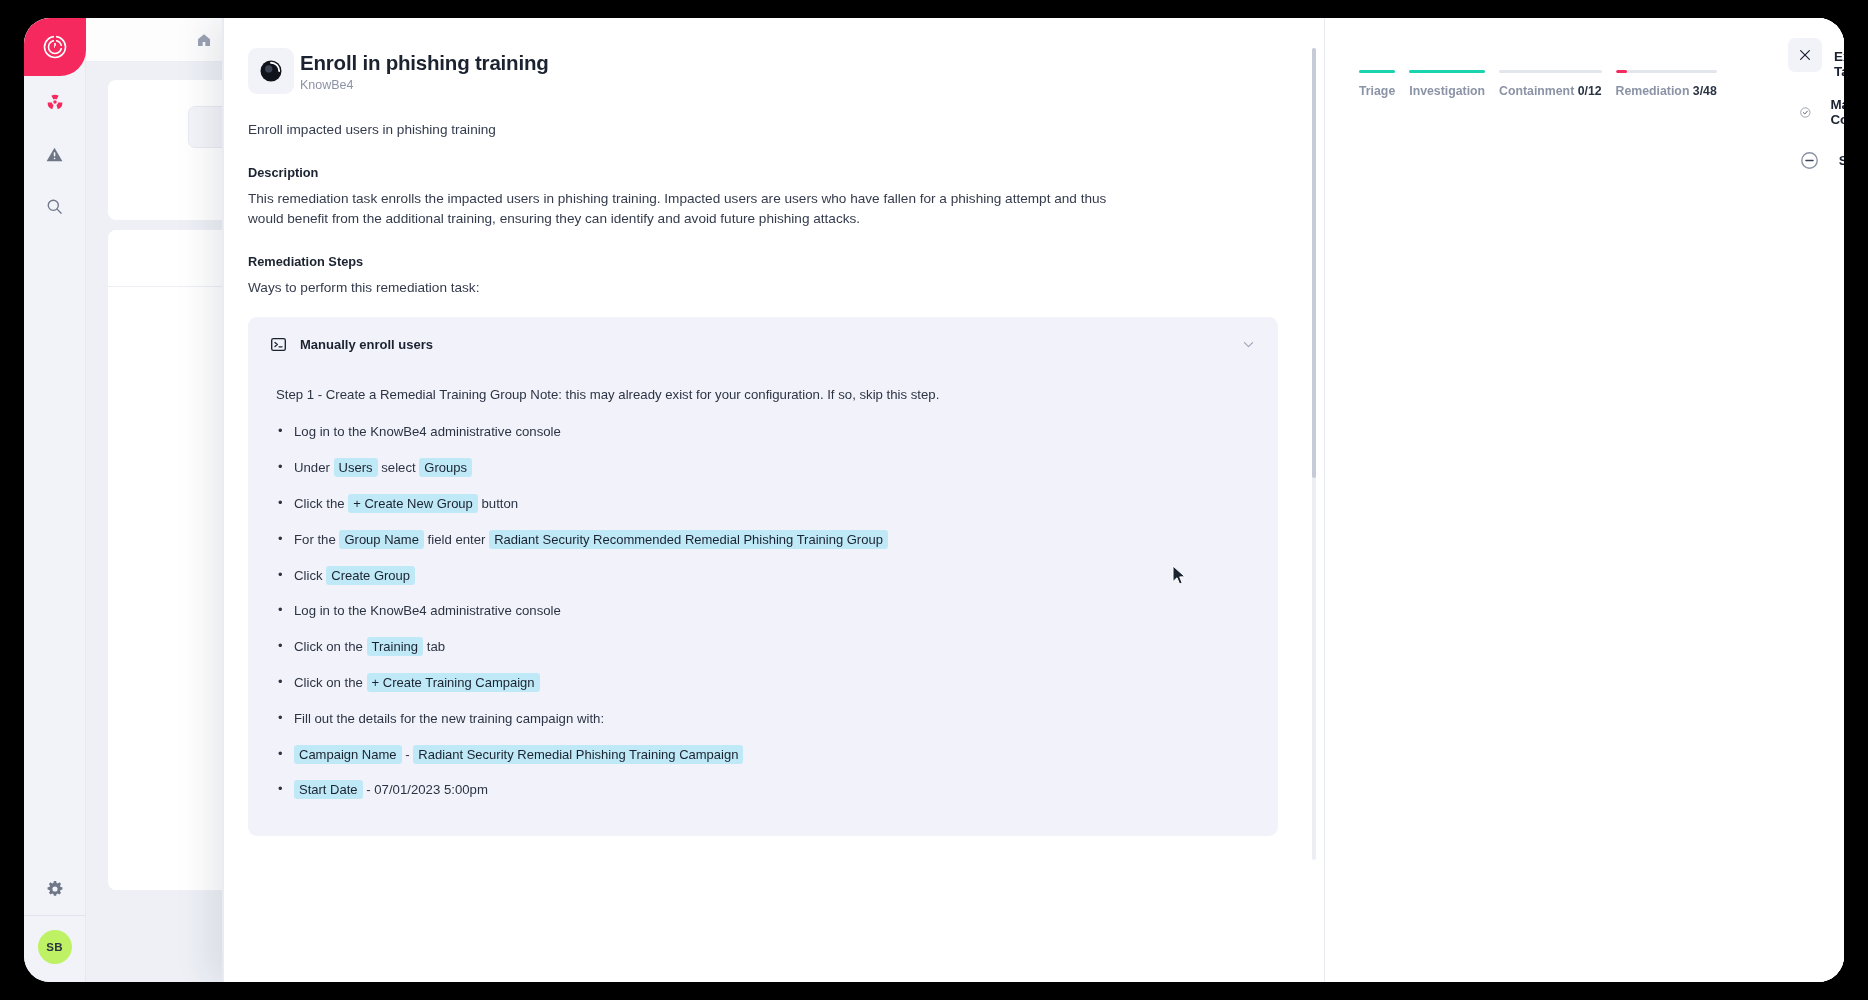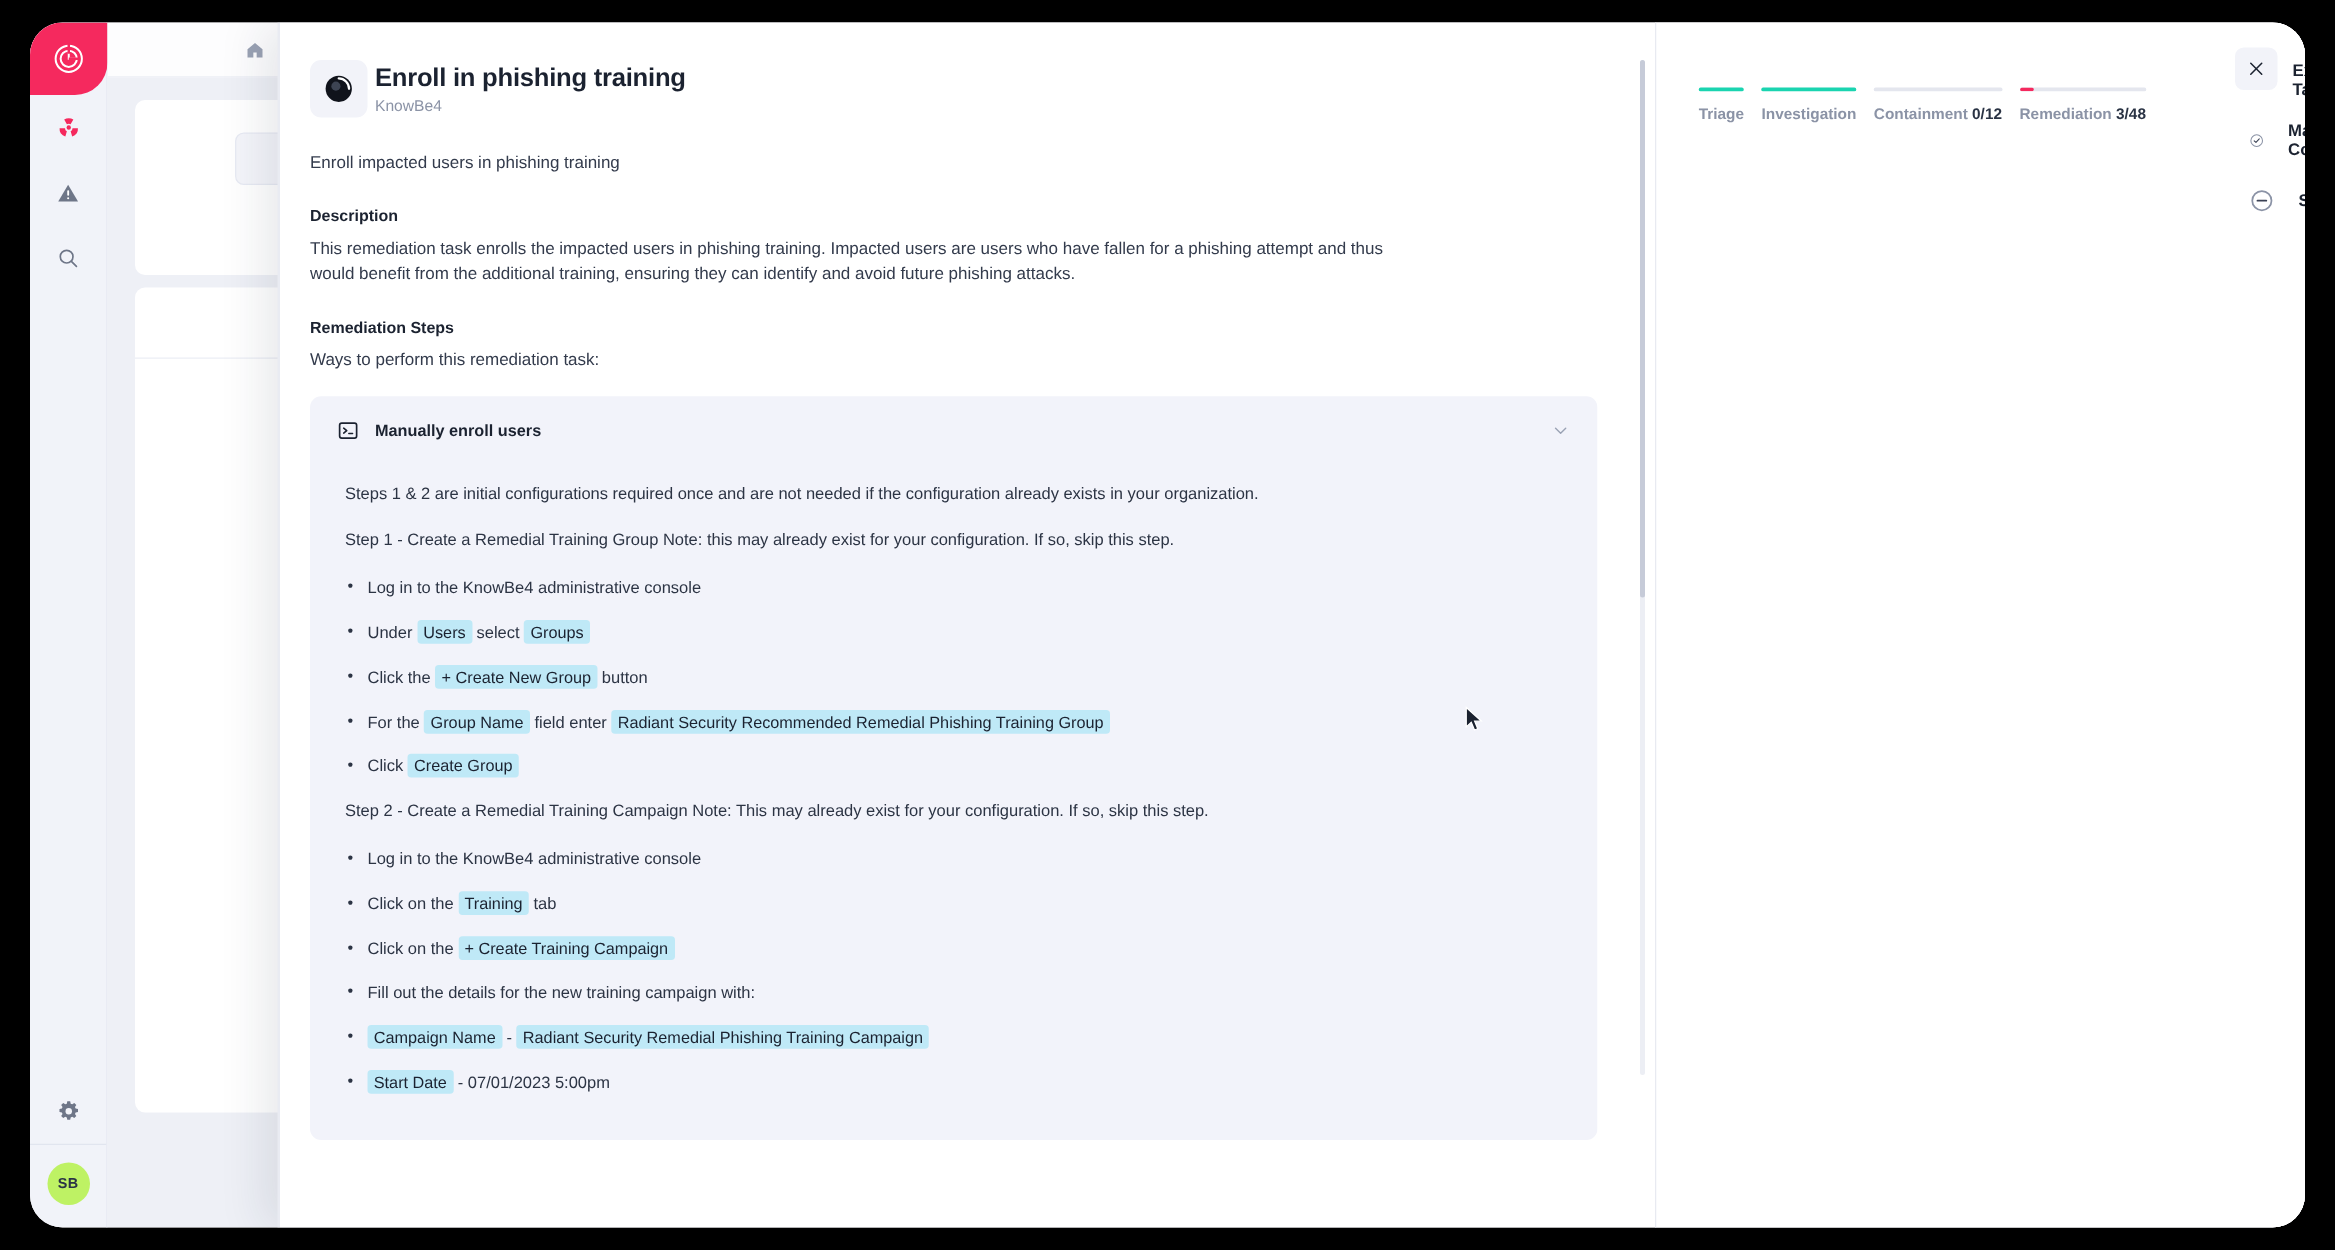--- a/index.html
+++ b/index.html
@@ -304,30 +304,28 @@
               <path d="M7 9.2 L10.4 12 L7 14.8" fill="none" stroke="#1b2230" stroke-width="1.8" stroke-linecap="round" stroke-linejoin="round"></path>
               <line x1="12.8" y1="15.2" x2="17" y2="15.2" stroke="#1b2230" stroke-width="1.8" stroke-linecap="round"></line>
             </svg>
             <span class="acc-title">Manually enroll users</span>
             <svg width="15" height="15" viewBox="0 0 24 24">
               <path d="M5.5 9 L12 15.4 L18.5 9" fill="none" stroke="#9aa2b4" stroke-width="1.8" stroke-linecap="round" stroke-linejoin="round"></path>
             </svg>
           </div>
 
           <div class="acc-body">
-            <p class="acc-p">Steps 1 &amp; 2 are initial configurations required once and are not needed if the configuration already exists in your organization.</p>
             <p class="acc-p">Step 1 - Create a Remedial Training Group Note: this may already exist for your configuration. If so, skip this step.</p>
             <ul class="acc-ul">
                 <li>Log in to the KnowBe4 administrative console</li>
                 <li>Under <span class="chip">Users</span> select <span class="chip">Groups</span></li>
                 <li>Click the <span class="chip">+ Create New Group</span> button</li>
                 <li>For the <span class="chip">Group Name</span> field enter <span class="chip">Radiant Security Recommended Remedial Phishing Training Group</span></li>
                 <li>Click <span class="chip">Create Group</span></li>
               </ul>
-            <p class="acc-p">Step 2 - Create a Remedial Training Campaign Note: This may already exist for your configuration. If so, skip this step.</p>
             <ul class="acc-ul">
                 <li>Log in to the KnowBe4 administrative console</li>
                 <li>Click on the <span class="chip">Training</span> tab</li>
                 <li>Click on the <span class="chip">+ Create Training Campaign</span></li>
                 <li>Fill out the details for the new training campaign with:</li>
                 <li><span class="chip">Campaign Name</span> - <span class="chip">Radiant Security Remedial Phishing Training Campaign</span></li>
                 <li><span class="chip">Start Date</span> - 07/01/2023 5:00pm</li>
               </ul>
           </div>
         </div>

